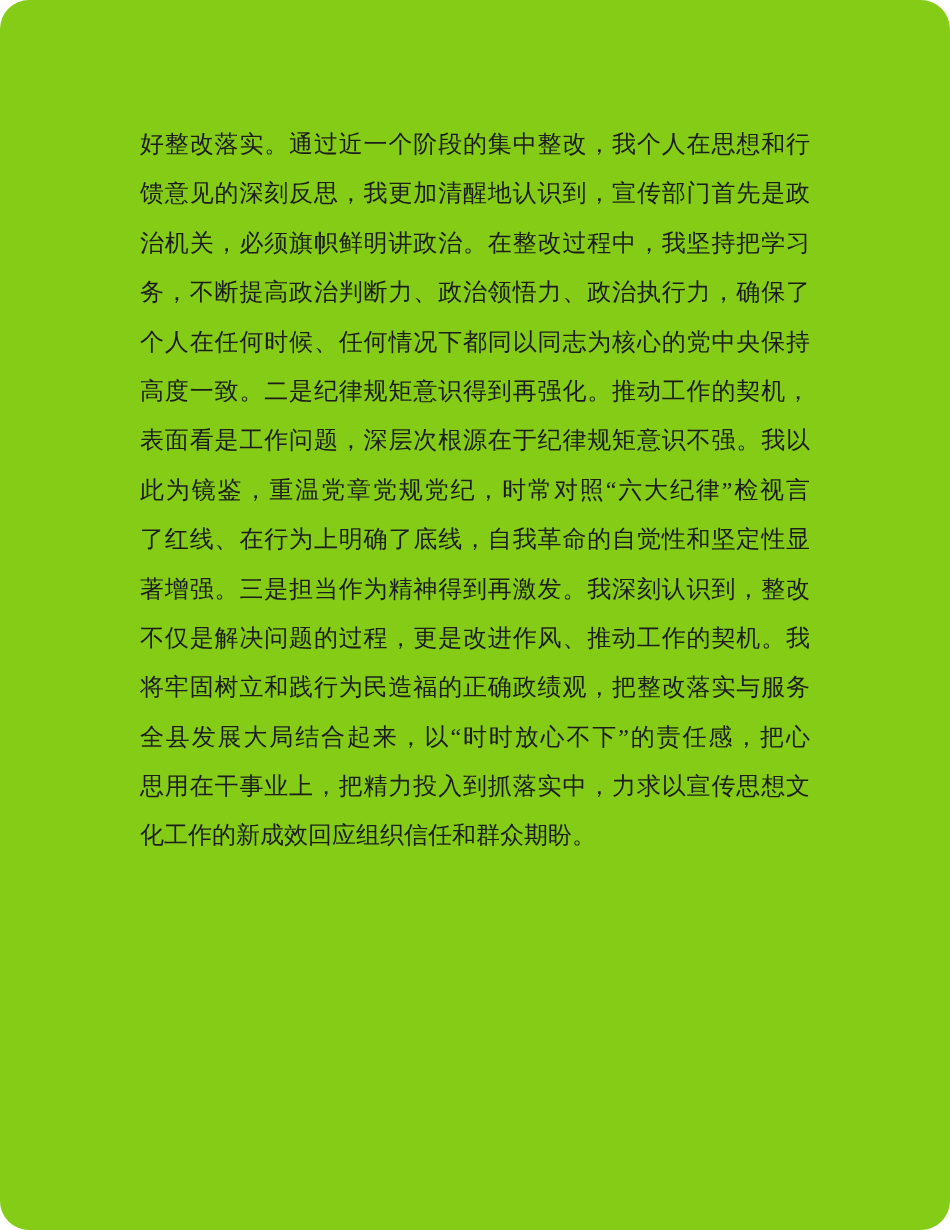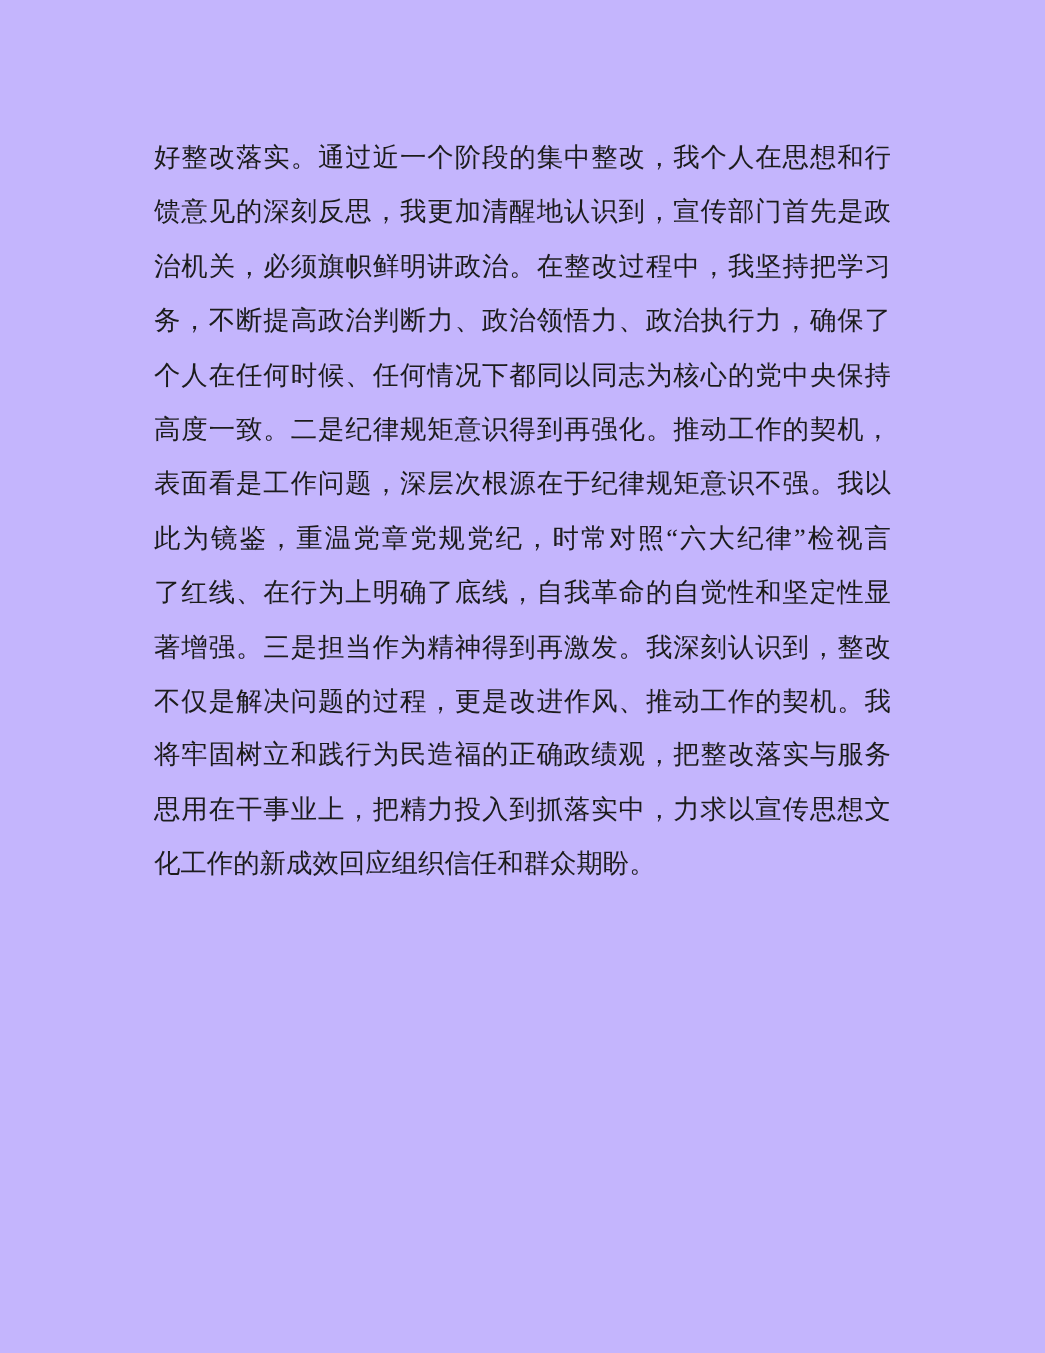--- a/index.html
+++ b/index.html
@@ -32,30 +32,31 @@
     overflow: hidden;
     white-space: normal;
   }
   .text-line.last-line {
     text-align-last: left;
   }
 </style>
 </head>
 <body>
 
-<div class="page" style="background: #c4b5fd;">
+<div class="page" style="background: #84cc16; border-radius: 29px;">
   <div class="text-block" style="color: rgb(28, 28, 28);">
       <div class="text-line">好整改落实。通过近一个阶段的集中整改，我个人在思想和行</div>
       <div class="text-line">馈意见的深刻反思，我更加清醒地认识到，宣传部门首先是政</div>
       <div class="text-line">治机关，必须旗帜鲜明讲政治。在整改过程中，我坚持把学习</div>
       <div class="text-line">务，不断提高政治判断力、政治领悟力、政治执行力，确保了</div>
       <div class="text-line">个人在任何时候、任何情况下都同以同志为核心的党中央保持</div>
       <div class="text-line">高度一致。二是纪律规矩意识得到再强化。推动工作的契机，</div>
       <div class="text-line">表面看是工作问题，深层次根源在于纪律规矩意识不强。我以</div>
       <div class="text-line">此为镜鉴，重温党章党规党纪，时常对照“六大纪律”检视言</div>
       <div class="text-line">了红线、在行为上明确了底线，自我革命的自觉性和坚定性显</div>
       <div class="text-line">著增强。三是担当作为精神得到再激发。我深刻认识到，整改</div>
       <div class="text-line">不仅是解决问题的过程，更是改进作风、推动工作的契机。我</div>
       <div class="text-line">将牢固树立和践行为民造福的正确政绩观，把整改落实与服务</div>
+      <div class="text-line">全县发展大局结合起来，以“时时放心不下”的责任感，把心</div>
       <div class="text-line">思用在干事业上，把精力投入到抓落实中，力求以宣传思想文</div>
       <div class="text-line last-line">化工作的新成效回应组织信任和群众期盼。</div>
     </div>
 </div>
 
 </body></html>

